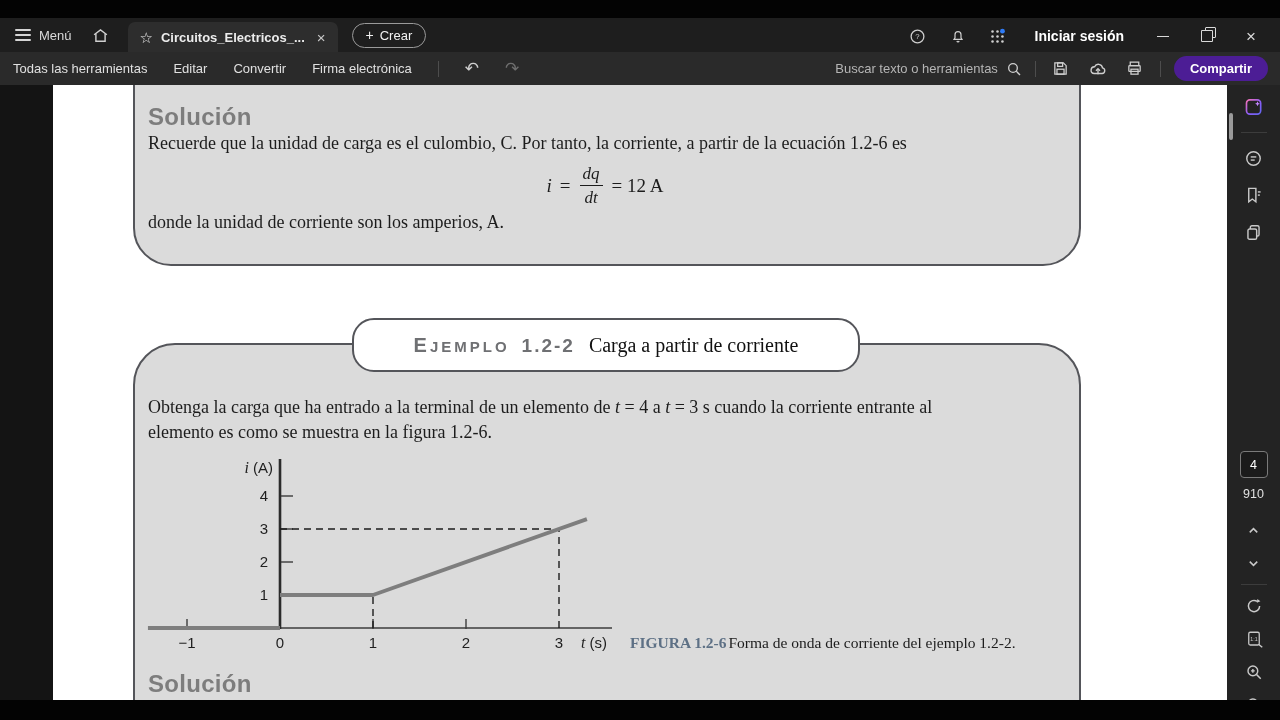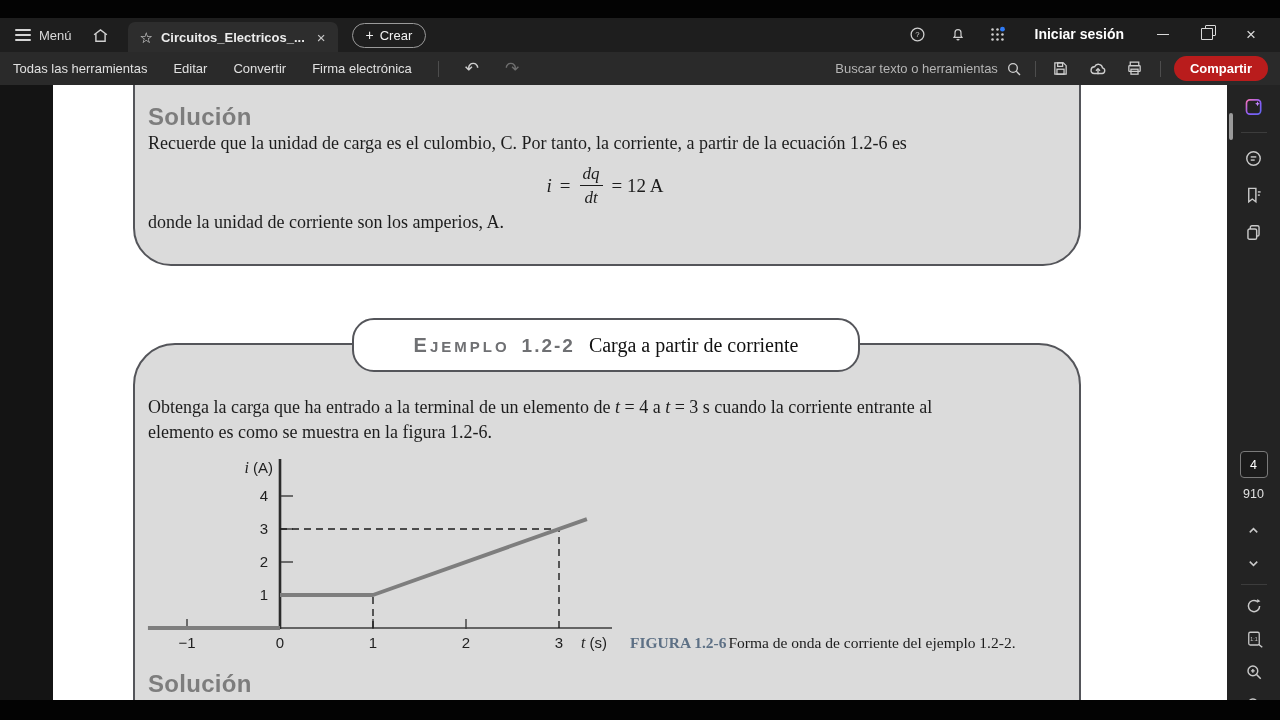--- a/index.html
+++ b/index.html
@@ -5,21 +5,21 @@
   html,body{margin:0;padding:0;}
   body{width:1280px;height:720px;position:relative;overflow:hidden;background:#000;
        font-family:"Liberation Sans",sans-serif;-webkit-font-smoothing:antialiased;}
   .abs{position:absolute;}
 
   
   .top-strip{left:0;top:0;width:1280px;height:18px;background:#030303;}
   .bottom-strip{left:0;top:700px;width:1280px;height:20px;background:#030303;}
 
   
-  .titlebar{left:0;top:18px;width:1280px;height:34px;background:#1e1e1e;display:flex;align-items:flex-start;justify-content:space-between;color:#d9d9d9;}
+  .titlebar{left:0;top:18px;width:1280px;height:34px;background:#1e1e1e;display:flex;align-items:flex-end;justify-content:space-between;color:#d9d9d9;}
   .tb-left{display:flex;align-items:center;height:100%;}
   .tb-right{display:flex;align-items:center;gap:14px;padding-right:14px;}
   .hamburger{width:16px;height:12px;display:flex;flex-direction:column;justify-content:space-between;margin-left:15px;cursor:pointer;}
   .hamburger span{display:block;height:1.8px;background:#d5d5d5;border-radius:1px;}
   .menu-label{font-size:13px;color:#d9d9d9;margin-left:8px;}
   .icon-btn{display:flex;align-items:center;justify-content:center;width:26px;height:26px;color:#cfcfcf;}
   .home-btn{margin-left:16px;}
   .tab{display:flex;align-items:center;gap:8px;height:30px;margin-left:14px;padding:0 12px;background:#2d2d2d;border-radius:7px 7px 0 0;align-self:flex-end;}
   .tab-star{color:#e3e3e3;font-size:15px;line-height:1;}
   .tab-title{font-size:13px;color:#ececec;font-weight:bold;}
@@ -39,21 +39,21 @@
   .toolbar{left:0;top:52px;width:1280px;height:33px;background:#2a2a2a;border-bottom:1px solid #161616;display:flex;align-items:center;justify-content:space-between;}
   .tl-left{display:flex;align-items:center;gap:26px;padding-left:13px;}
   .tl-item{font-size:13px;color:#e0e0e0;cursor:pointer;white-space:nowrap;}
   .v-div{width:1px;height:16px;background:#4d4d4d;}
   .undo-redo{font-size:17px;line-height:1;cursor:pointer;}
   .undo{color:#cfcfcf;}
   .redo{color:#6f6f6f;}
   .tl-right{display:flex;align-items:center;gap:13px;padding-right:12px;}
   .search-box{display:flex;align-items:center;gap:8px;cursor:text;}
   .search-text{font-size:13px;color:#b5b5b5;white-space:nowrap;}
-  .share-btn{background:#b91c1c;color:#fff;font-size:13px;font-weight:700;padding:5px 16px;border-radius:14px;cursor:pointer;}
+  .share-btn{background:#4c1d95;color:#fff;font-size:13px;font-weight:700;padding:5px 16px;border-radius:14px;cursor:pointer;}
   .ai-btn{display:flex;align-items:center;gap:7px;color:#fff;font-size:13px;font-weight:700;padding:5px 14px;border-radius:14px;cursor:pointer;
           background:linear-gradient(90deg,#e84f63 0%,#a355d6 55%,#4e63f2 100%);white-space:nowrap;}
 
   
   .main{left:0;top:85px;width:1280px;height:615px;background:#151515;}
   .pane-left{left:0;top:0;width:53px;height:615px;background:#141414;}
   .page{left:53px;top:0;width:1174px;height:621px;background:#ffffff;overflow:hidden;}
 
   
   .gbox{position:absolute;background:#dbdbdb;border:2px solid #54555a;}

